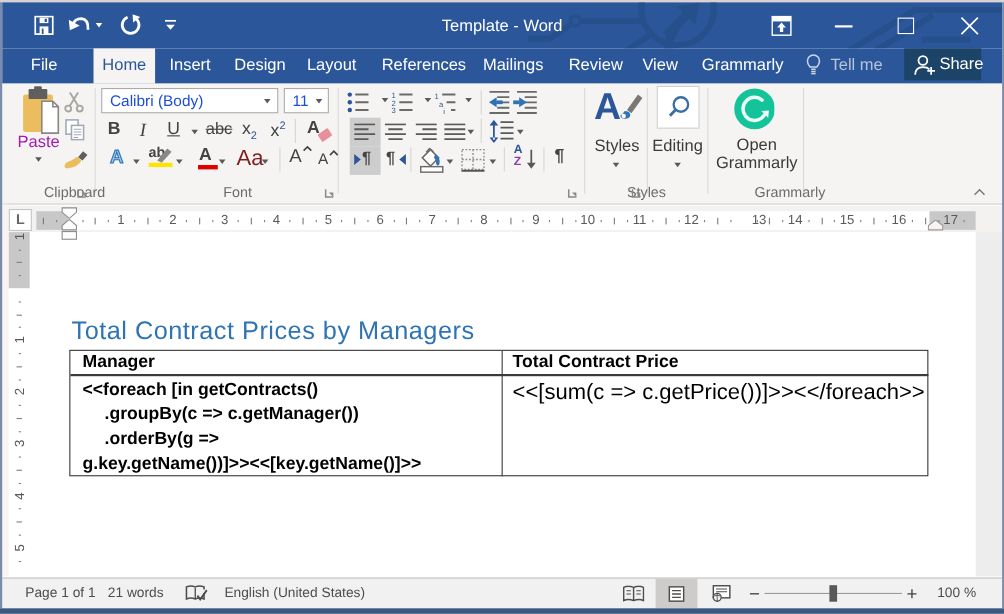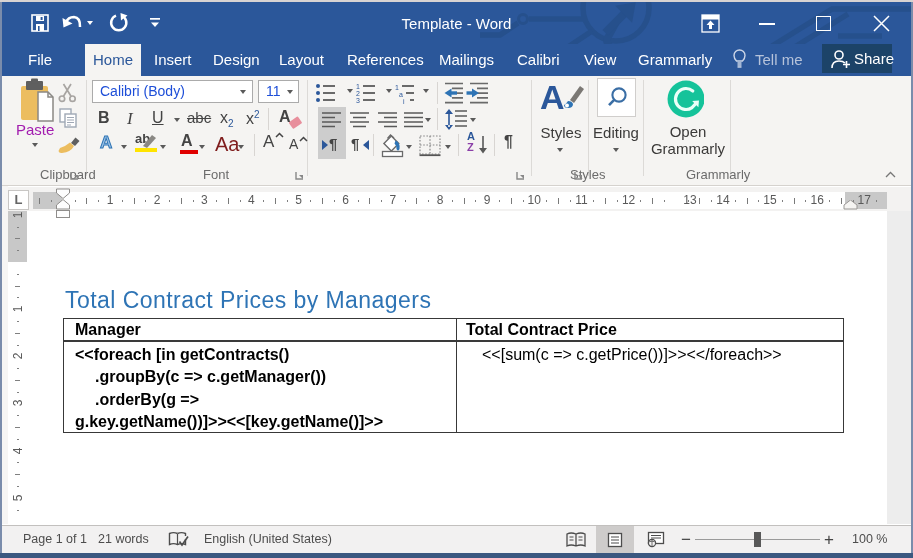--- a/index.html
+++ b/index.html
@@ -109,21 +109,21 @@
     </svg>
   </div>
   <div class="abs" id="tabrow">
     <div class="tab" style="left:26px;">File</div>
     <div class="abs" id="hometab">Home</div>
     <div class="tab" style="left:152px;">Insert</div>
     <div class="tab" style="left:211px;">Design</div>
     <div class="tab" style="left:277px;">Layout</div>
     <div class="tab" style="left:345px;">References</div>
     <div class="tab" style="left:437px;">Mailings</div>
-    <div class="tab" style="left:515px;">Calibri</div>
+    <div class="tab" style="left:515px;">Review</div>
     <div class="tab" style="left:582px;">View</div>
     <div class="tab" style="left:636px;">Grammarly</div>
     <svg class="abs" style="left:731px;top:5px" width="17" height="19" viewBox="0 0 17 19">
       <g fill="none" stroke="#ccd6e8" stroke-width="1.4">
         <path d="M3.5 12 Q1 9.5 1 6.5 A 5.5 5.5 0 0 1 12 6.5 Q12 9.5 9.5 12 Z" fill="none"></path>
         <path d="M4.5 14 L8.5 14 M4.5 16 L8.5 16"></path>
       </g>
       <rect x="4.5" y="17.2" width="4" height="1.5" fill="#ccd6e8"></rect>
     </svg>
     <div class="tab" style="left:753px;color:#b6c3da;">Tell me</div>
@@ -364,21 +364,21 @@
     <div class="abs" style="left:36px;top:76px;font-size:23px;color:#2e74b5;letter-spacing:0.45px;">Total Contract Prices by Managers</div>
     <div class="abs" style="left:34px;top:107px;width:781px;height:115px;border:1px solid #383838;">
       <div class="abs" style="left:0;top:0;width:780px;height:22.5px;border-bottom:2px solid #3a3a3a;"></div>
       <div class="abs" style="left:392px;top:0;width:1px;height:114px;background:#383838;"></div>
       <div class="abs" style="left:11px;top:2px;font-size:16px;font-weight:bold;color:#000;">Manager</div>
       <div class="abs" style="left:402px;top:2px;font-size:16px;font-weight:bold;color:#000;">Total Contract Price</div>
       <div class="abs" style="left:11px;top:24.5px;font-size:16px;font-weight:bold;color:#000;line-height:22.5px;white-space:pre;">&lt;&lt;foreach [in getContracts()
 <span style="padding-left:20px;">.groupBy(c =&gt; c.getManager())</span>
 <span style="padding-left:20px;">.orderBy(g =&gt;</span>
 g.key.getName())]&gt;&gt;&lt;&lt;[key.getName()]&gt;&gt;</div>
-      <div class="abs" style="left:402px;top:27px;font-size:16px;color:#000;margin-left:16px;">&lt;&lt;[sum(c =&gt; c.getPrice())]&gt;&gt;&lt;&lt;/foreach&gt;&gt;</div>
+      <div class="abs" style="left:402px;top:27px;font-size:20px;color:#000;">&lt;&lt;[sum(c =&gt; c.getPrice())]&gt;&gt;&lt;&lt;/foreach&gt;&gt;</div>
     </div>
   </div>
   <div class="abs" id="vruler">
     <div class="vgray" style="top:0;height:51px;"></div>
     <div id="vticks">
         <div class="vnum" style="top:3.9px">1</div>
         <div class="vtick" style="top:27.4px;width:5px;left:7px;"></div>
         <div class="vtick" style="top:15.6px;width:2px;left:8.5px;"></div>
         <div class="vtick" style="top:39.2px;width:2px;left:8.5px;"></div>
         <div class="vtick" style="top:74.6px;width:5px;left:7px;"></div>

